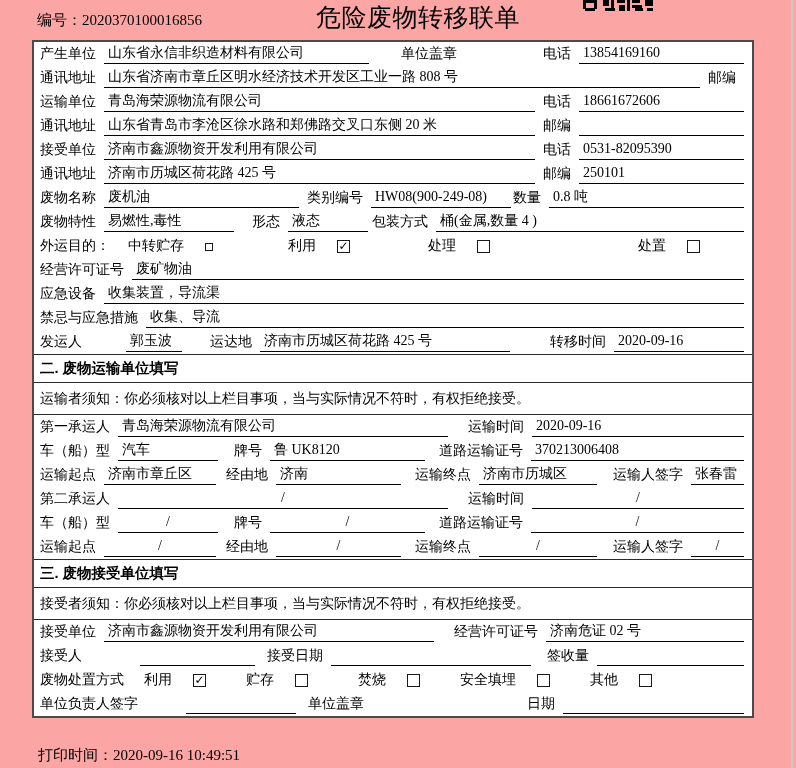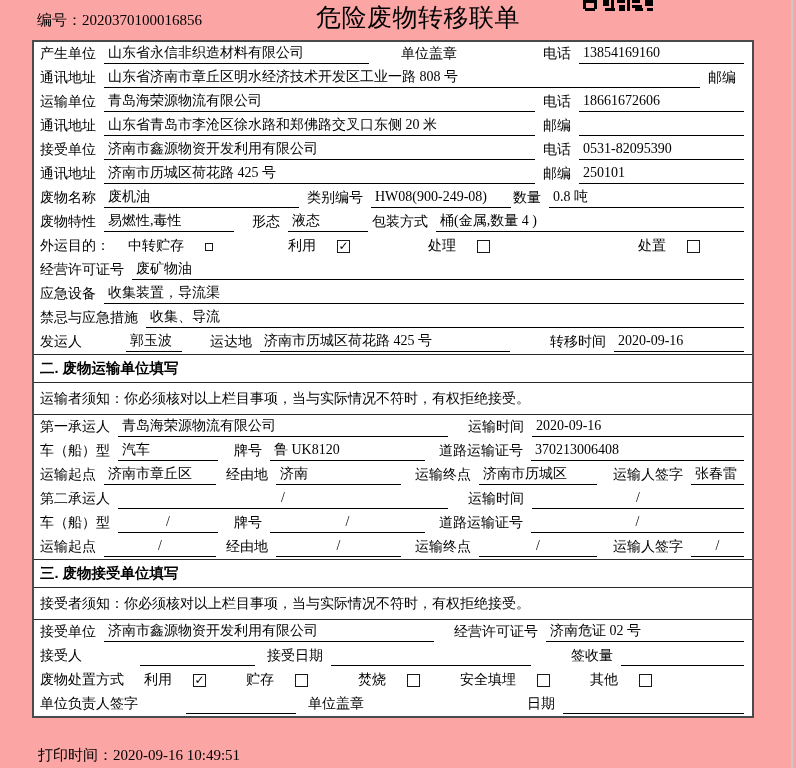--- a/index.html
+++ b/index.html
@@ -253,21 +253,21 @@
         <span class="val" style="width:330px">济南市鑫源物资开发利用有限公司</span>
         <span class="lbl" style="margin-left:20px">经营许可证号</span>
         <span class="val fill">济南危证 02 号</span>
       </div>
 
       <div class="row">
         <span class="lbl">接受人</span>
         <span class="val" style="margin-left:50px;width:115px"></span>
         <span class="lbl" style="margin-left:12px">接受日期</span>
         <span class="val" style="width:200px"></span>
-        <span class="lbl" style="margin-left:40px">签收量</span>
+        <span class="lbl" style="margin-left:16px">签收量</span>
         <span class="val fill"></span>
       </div>
 
       <div class="row">
         <span class="lbl">废物处置方式</span>
         <span class="opt" style="margin-left:12px">
           <span>利用</span>
           <span class="cb">✓</span>
         </span>
         <span class="opt" style="margin-left:40px">

